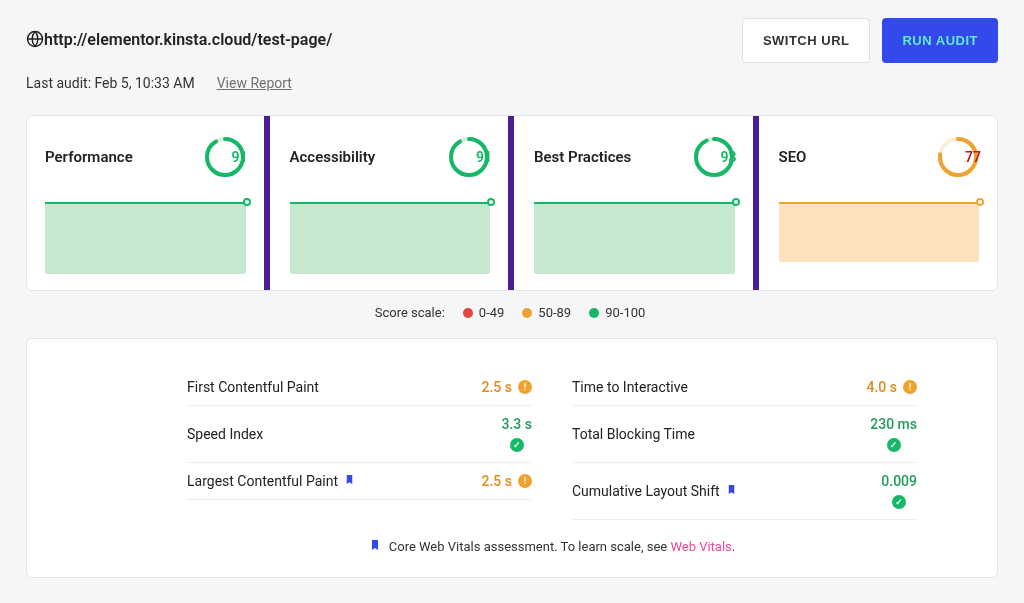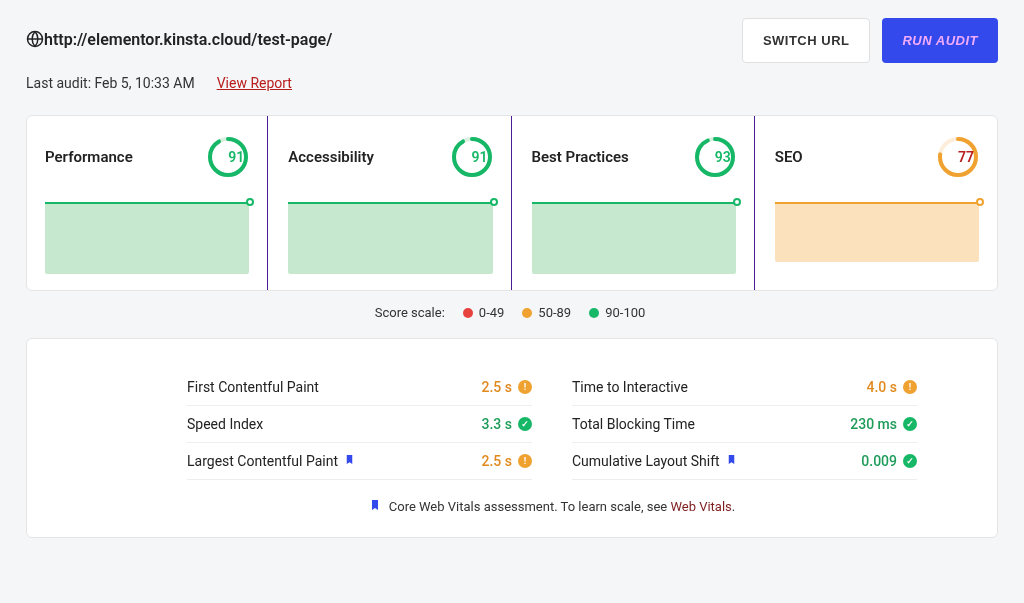--- a/index.html
+++ b/index.html
@@ -25,42 +25,42 @@
   .btn {
     padding: 14px 20px;
     font-weight: 700;
     font-size: 13px;
     letter-spacing: 0.5px;
     border-radius: 4px;
     cursor: pointer;
     border: none;
   }
   .btn-switch { background: #fff; border:1px solid #e0e0e0; color:#333; }
-  .btn-run { background: #3449eb; color:#f0abfc;font-style:italic; }
+  .btn-run { background: #3449eb; color:#5eead4; }
   .sub-row { display:flex; align-items:center; gap:22px; font-size:14px; color:#333; margin-bottom:24px; }
-  .view-link { color:#b91c1c; text-decoration: underline; cursor:pointer; }
+  .view-link { color:#737373; text-decoration: underline; cursor:pointer; }
   .cards {
     display:flex;
     gap:2px;
     background:#fff;
     border:1px solid #e5e5e5;
     border-radius:6px;
     overflow:hidden;
   }
   .card {
     flex:1;
     padding:20px 18px 16px 18px;
-    border-right:1px solid #4c1d95;
+    border-right:6px solid #4c1d95;
   }
   .card:last-child { border-right:none; }
   .card-top { display:flex; justify-content:space-between; align-items:center; margin-bottom:24px;}
   .card-title { font-weight:600; font-size:15px; color:#222;}
   .ring { width:42px; height:42px; position:relative; }
   .ring svg { width:42px; height:42px; transform:rotate(-90deg);}
-  .ring-text { position:absolute; top:0; left:8px; width:100%; height:100%; display:flex; align-items:center; justify-content:center; font-weight:600; font-size:14px;}
+  .ring-text { position:absolute; top:0; left:15px; width:100%; height:100%; display:flex; align-items:center; justify-content:center; font-weight:600; font-size:14px;}
   .bar-area { position:relative; height:72px; border-radius:2px; margin-top:4px;}
   .bar-green { background:#c5e8cf; }
   .bar-orange { background:#fbe2bd; }
   .bar-top { position:absolute; top:0; left:0; right:0; height:2px; }
   .bar-top-green { background:#16b867; }
   .bar-top-orange { background:#f0a230; }
   .bar-dot { position:absolute; top:-4px; right:-5px; width:8px; height:8px; border-radius:50%; background:#fff; border:2px solid; }
   .bar-dot-green { border-color:#16b867;}
   .bar-dot-orange { border-color:#f0a230;}
   .legend { display:flex; justify-content:center; align-items:center; gap:18px; font-size:13px; color:#333; margin:14px 4px 18px 0;}
@@ -77,27 +77,27 @@
   }
   .metrics-cols{display:flex;gap:40px;}
   .m-col{flex:1;}
   .metric-row{
     display:flex;justify-content:space-between;align-items:center;
     padding:10px 0;border-bottom:1px solid #eee;font-size:14px;
   }
   .metric-label{color:#222;display:flex;align-items:center;gap:6px;}
   .metric-val{display:flex;align-items:center;gap:6px;font-weight:500;}
   .val-orange{color:#e08a1e;justify-content:space-between;}
-  .val-green{color:#1f9c5a;}
+  .val-green{color:#1f9c5a;flex-direction:column;}
   .icon-circle{width:14px;height:14px;border-radius:50%;display:flex;align-items:center;justify-content:center;font-size:9px;color:#fff;font-weight:bold;}
   .ic-orange{background:#f0a230;}
   .ic-green{background:#16b867;}
   .bookmark{color:#3449eb;font-size:14px;}
   .footer-note{display:flex;align-items:center;justify-content:center;gap:8px;font-size:13px;color:#333;margin-top:18px;}
-  .footer-note a{color:#7f1d1d;text-decoration:none;}
+  .footer-note a{color:#ec4899;text-decoration:none;}
 </style>
 </head>
 <body>
 
 <div class="header-row">
   <div class="url-block">
     <span>
       <svg width="18" height="18" viewBox="0 0 24 24" fill="none" stroke="#222" stroke-width="2">
           <circle cx="12" cy="12" r="10"></circle>
           <path d="M2 12h20M12 2a15 15 0 010 20M12 2a15 15 0 000 20"></path>

